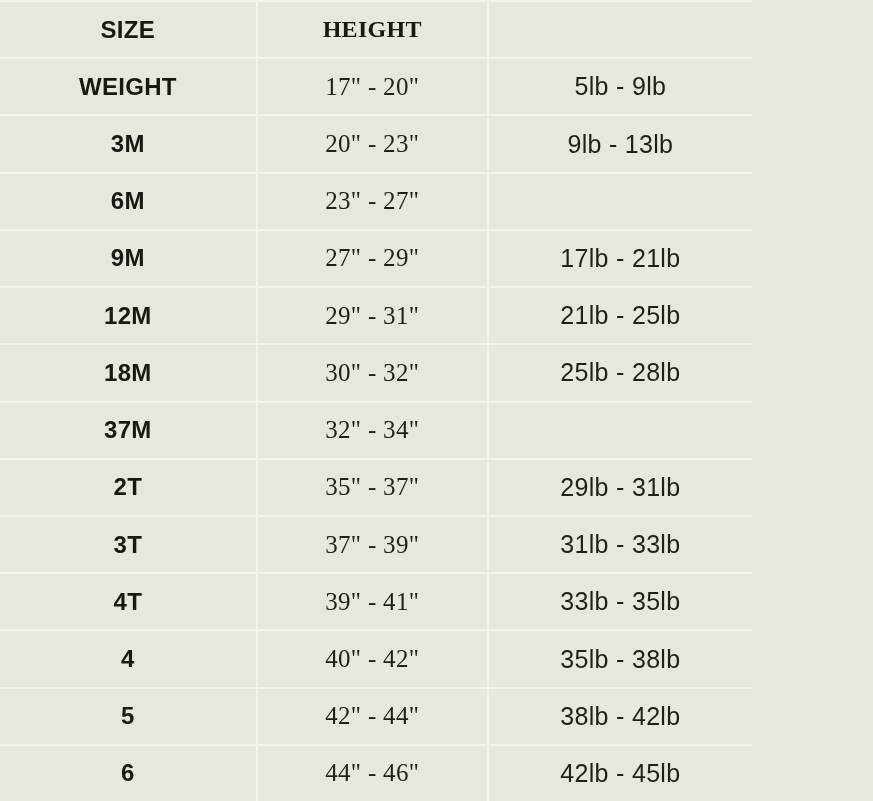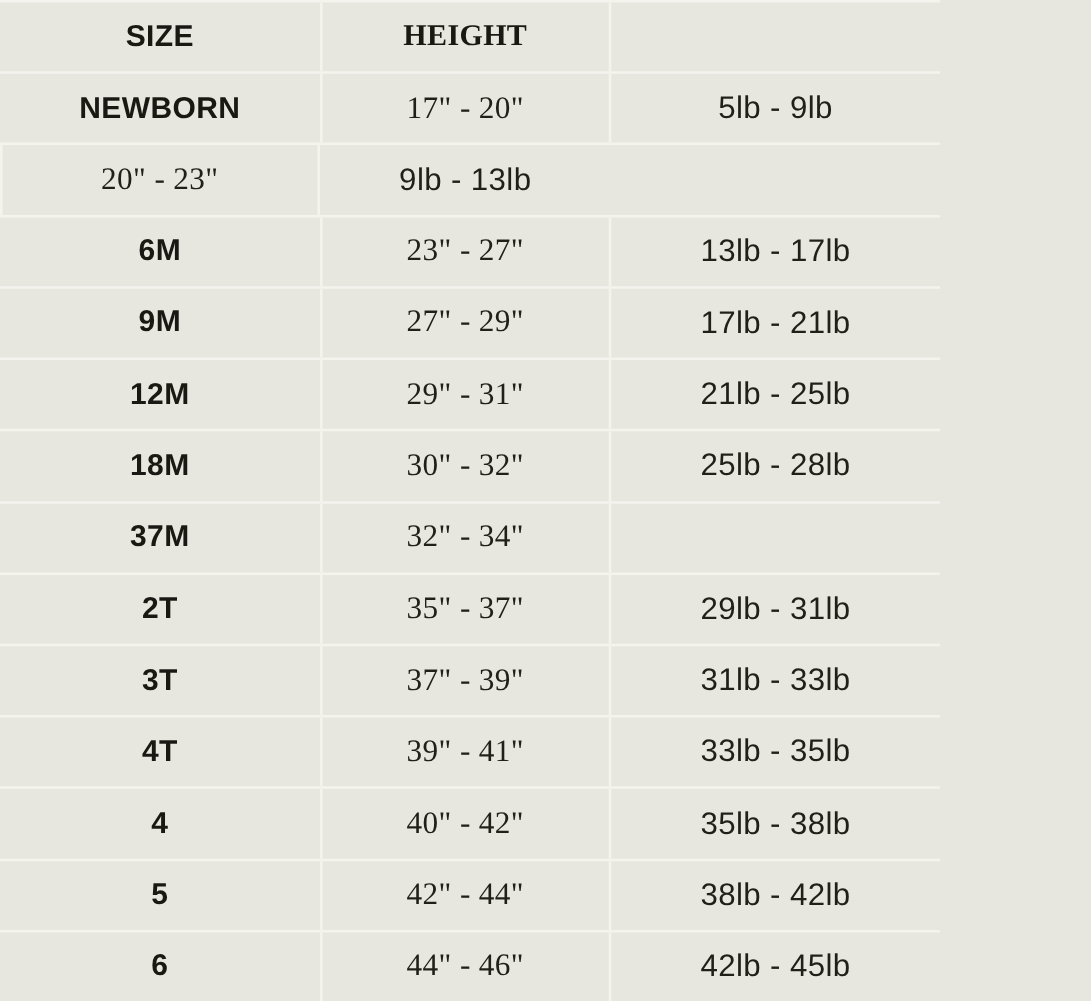--- a/index.html
+++ b/index.html
@@ -55,34 +55,34 @@
 <body>
 
 <div class="size-chart">
 
   <div class="row">
     <div class="cell header-cell col-size">SIZE</div>
     <div class="cell header-cell col-height">HEIGHT</div>
   </div>
 
   <div class="row">
-    <div class="cell size-cell col-size">NEWBORN</div>
+    <div class="cell size-cell col-size">WEIGHT</div>
     <div class="cell value-cell col-height">17" - 20"</div>
     <div class="cell value-cell col-weight">5lb - 9lb</div>
   </div>
 
   <div class="row">
+    <div class="cell size-cell col-size">3M</div>
     <div class="cell value-cell col-height">20" - 23"</div>
     <div class="cell value-cell col-weight">9lb - 13lb</div>
   </div>
 
   <div class="row">
     <div class="cell size-cell col-size">6M</div>
     <div class="cell value-cell col-height">23" - 27"</div>
-    <div class="cell value-cell col-weight">13lb - 17lb</div>
   </div>
 
   <div class="row">
     <div class="cell size-cell col-size">9M</div>
     <div class="cell value-cell col-height">27" - 29"</div>
     <div class="cell value-cell col-weight">17lb - 21lb</div>
   </div>
 
   <div class="row">
     <div class="cell size-cell col-size">12M</div>

